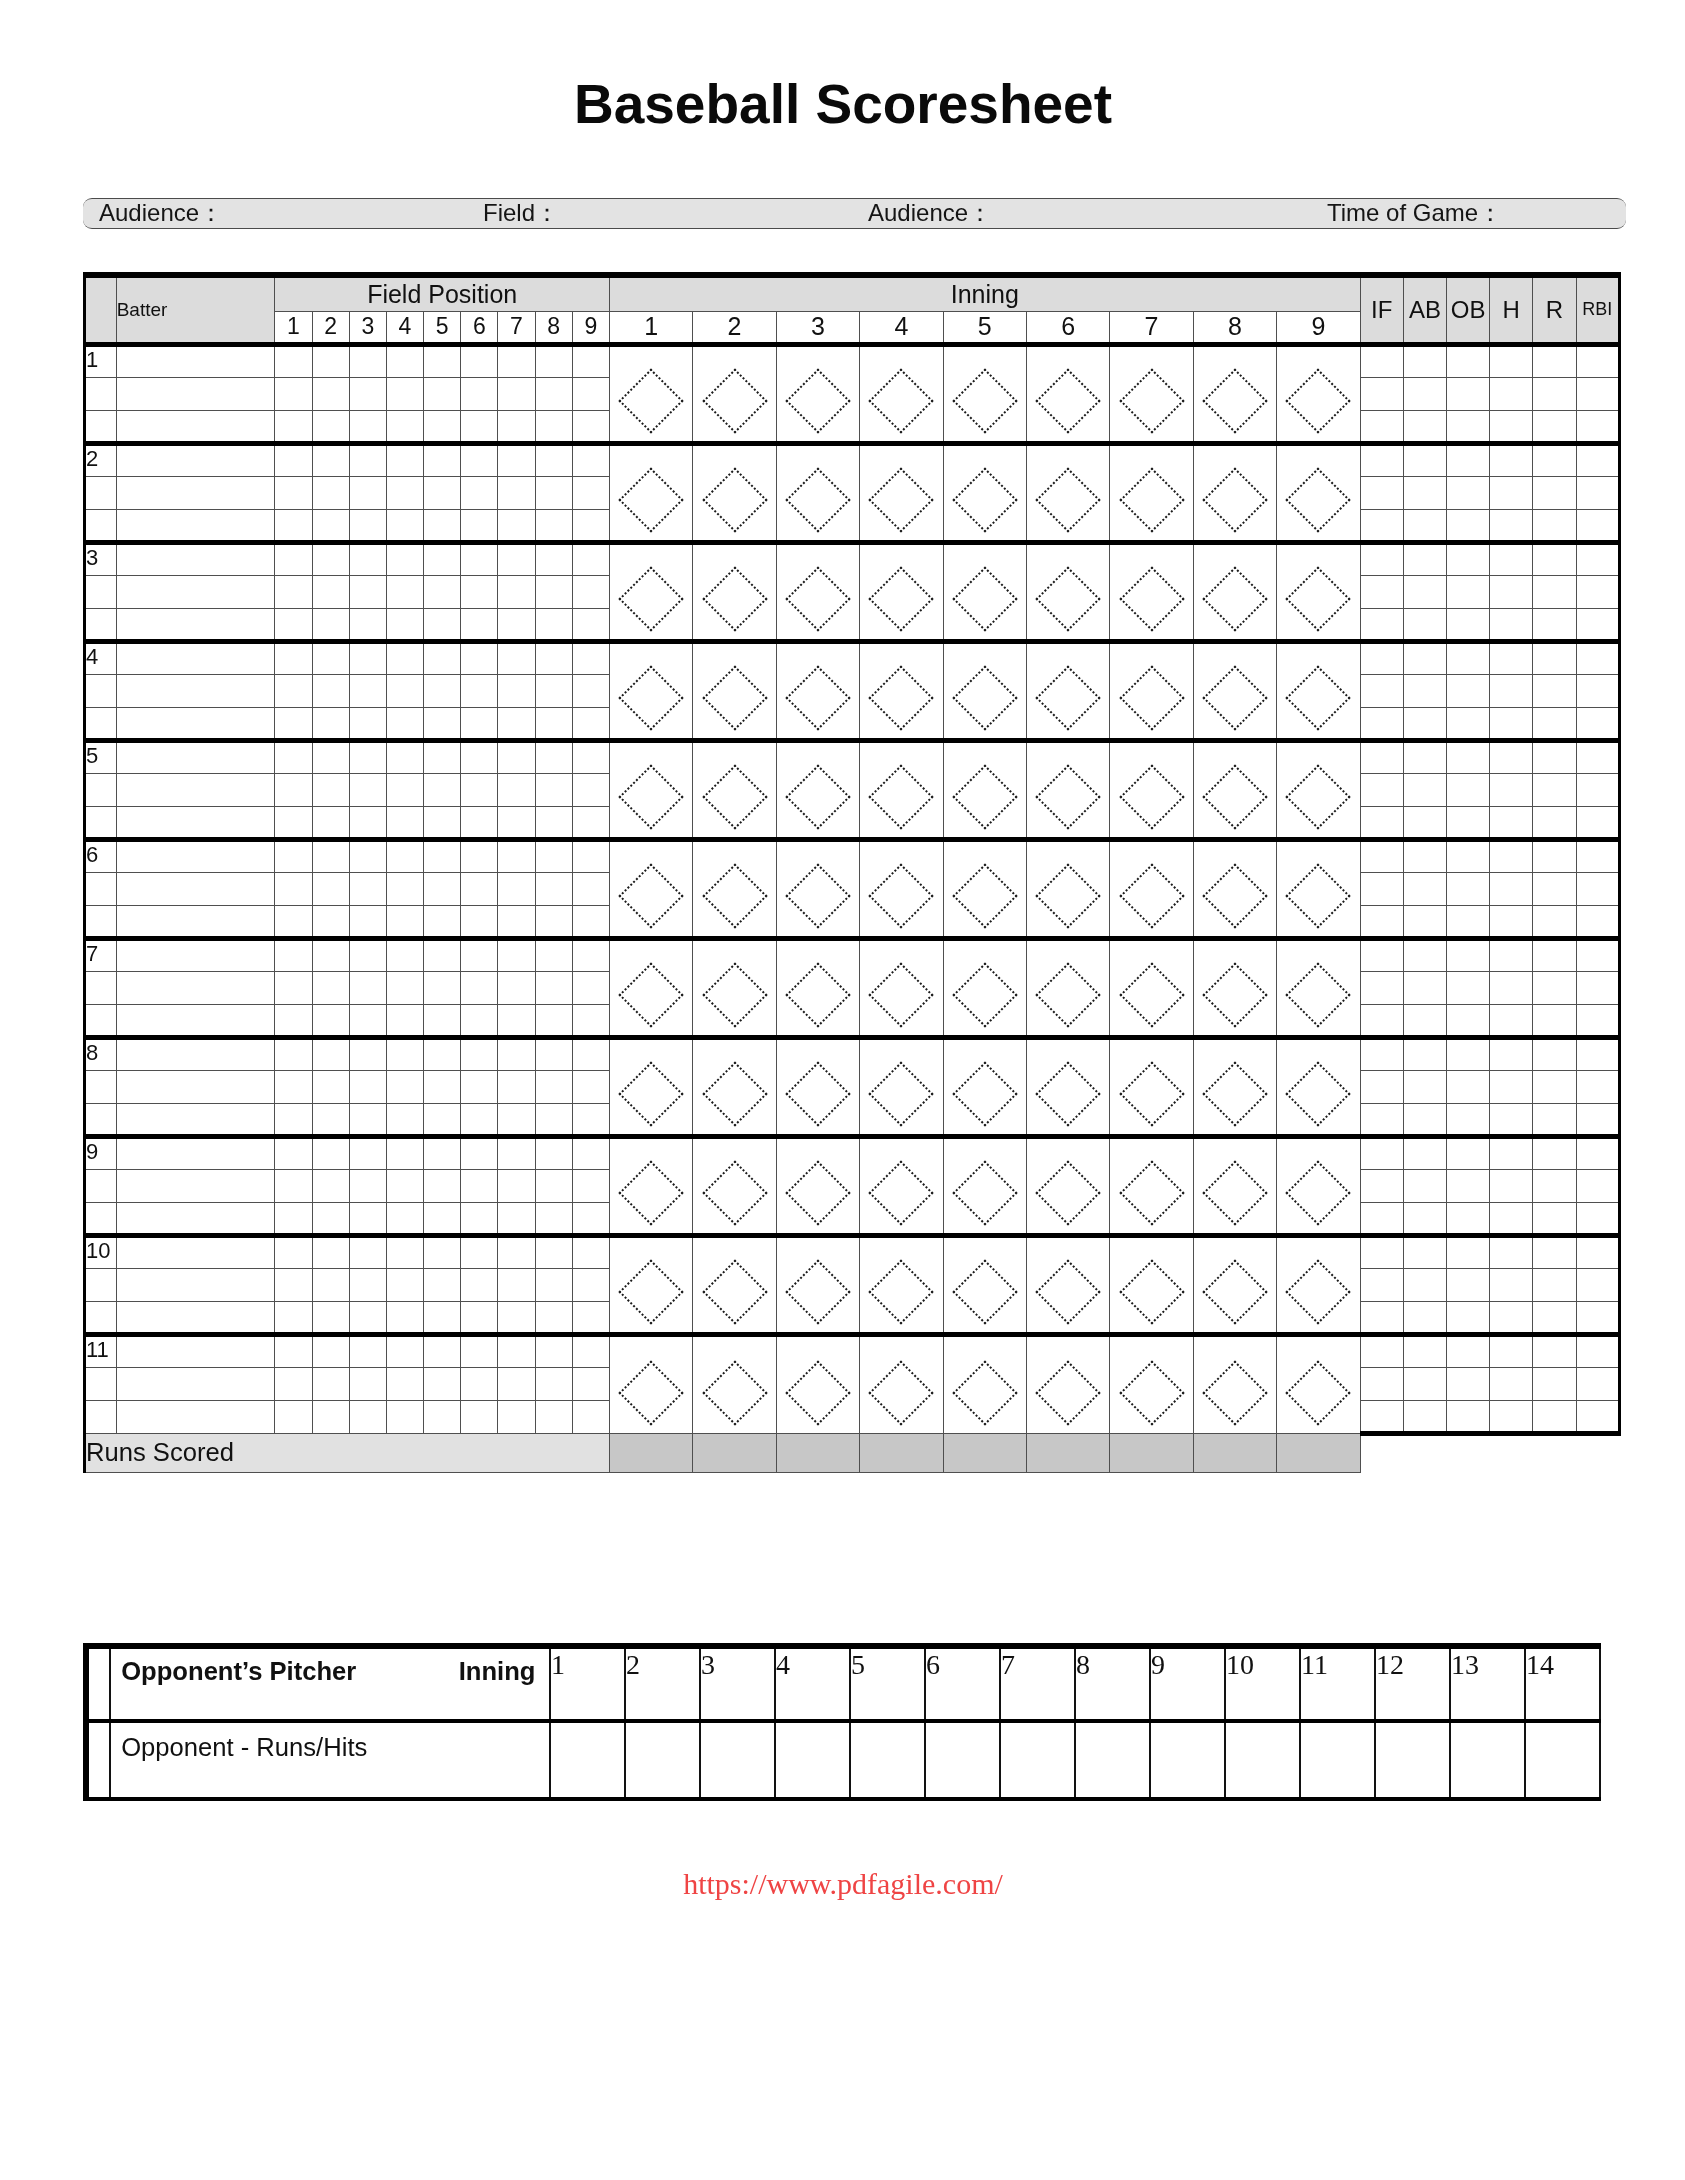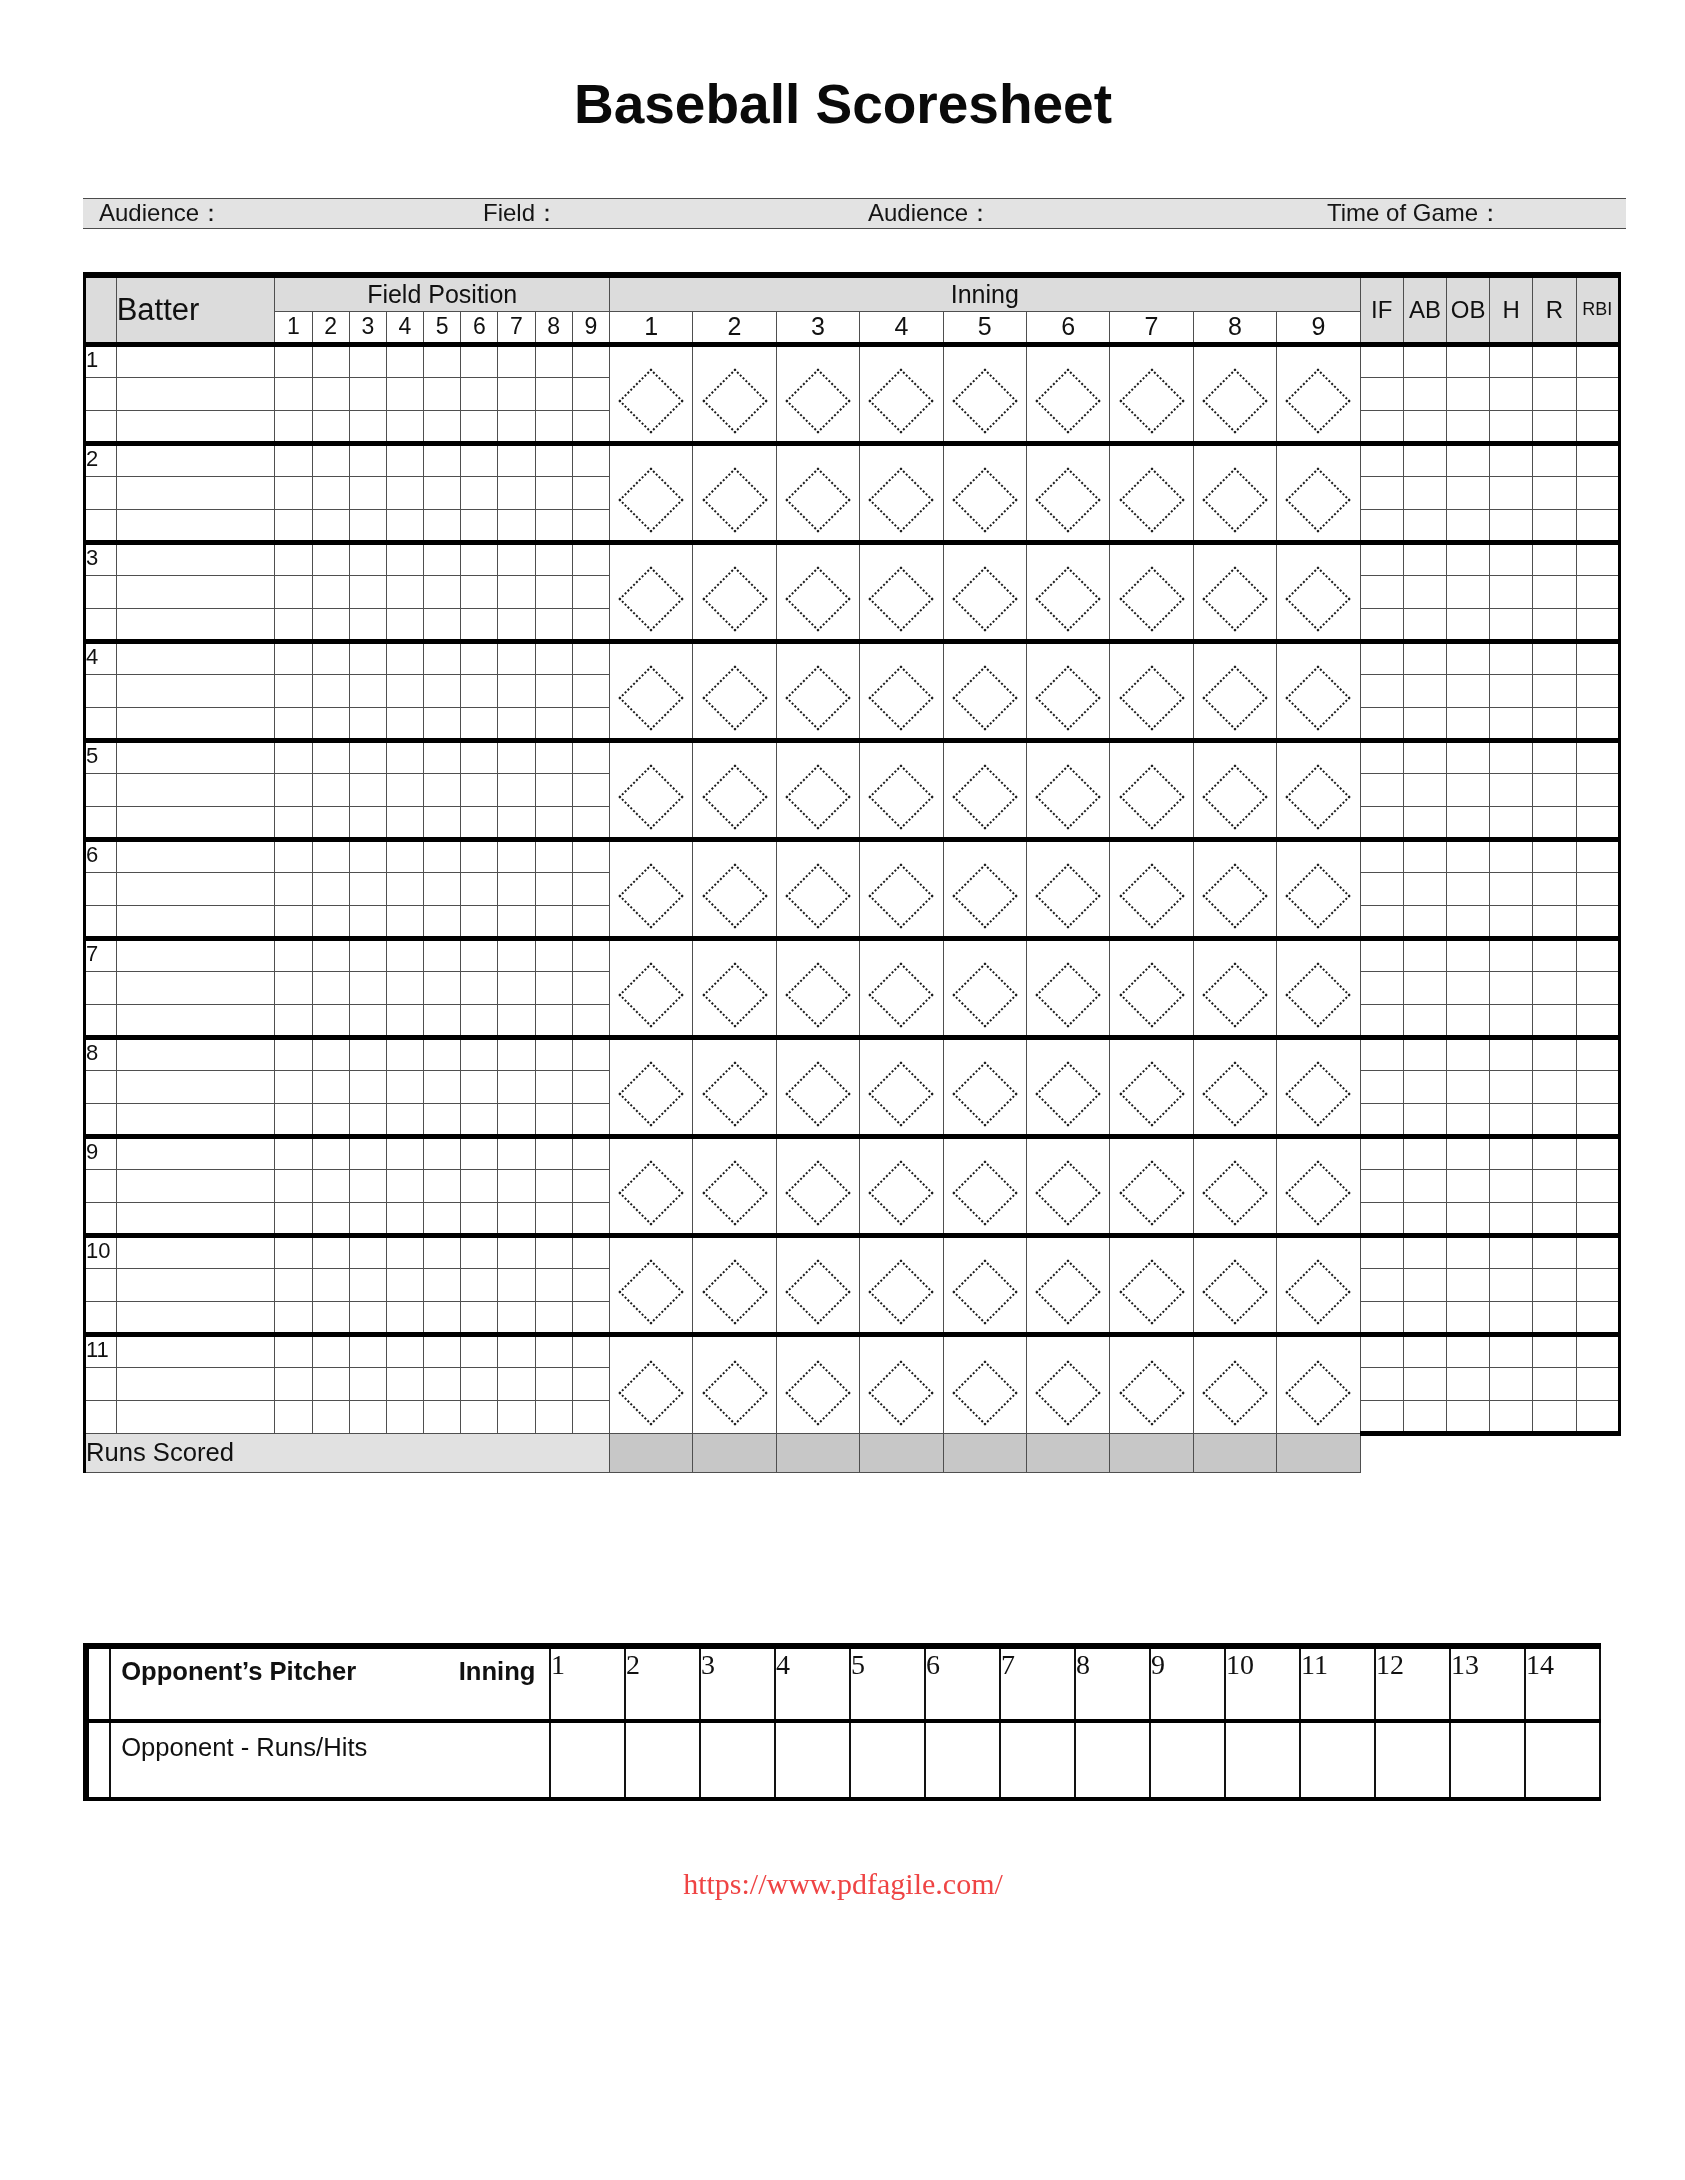--- a/index.html
+++ b/index.html
@@ -16,39 +16,39 @@
   }
   
   .title{
     margin:77px 0 0 0; text-align:center; font-size:55px; font-weight:bold;
     line-height:1; letter-spacing:0px; color:#0a0a0a;
   }
   
   .info-bars{ margin:66px 0 0 83px; width:1543px; }
   .info-bar{
     position:relative; height:31px; background:var(--info-bar-gray);
-    border-top:1.7px solid #4b4b4b; border-bottom:1.7px solid #4b4b4b;
+    border-top:1.7px solid #4b4b4b; border-bottom:1.7px solid #4b4b4b;border-radius:9px;
   }
   .info-bar + .info-bar{ margin-top:3.4px; }
   .info-bar span{
     position:absolute; top:0; line-height:28px; font-size:24px; color:#151515; white-space:nowrap;
   }
   .f1{ left:16px; } .f2{ left:400px; } .f3{ left:785px; } .f4{ left:1244px; } .f3b{ left:801px; }
   
   table.main{
     border-collapse:collapse; table-layout:fixed; width:1538px;
     margin:43px 0 0 83px;
   }
   .main th,.main td{ border:1.7px solid #4f4f4f; padding:0; height:33px; }
   .main thead th{ background:var(--header-gray); font-weight:normal; }
   .main thead tr.hrow1 th{ border-top:6px solid var(--line-black); }
   .bl{ border-left:3.4px solid var(--line-black) !important; }
   .br{ border-right:3.4px solid var(--line-black) !important; }
   .hsep{ border-bottom:5.1px solid var(--line-black) !important; }
-  .batter-h{ text-align:left; padding-left:7.7px; font-size:31px; }
+  .batter-h{ text-align:left; padding-left:7.7px; font-size:19px; }
   .group-h{ font-size:25px; text-align:center; }
   .numh{ background:#fff !important; text-align:center; font-size:23px; height:37px; }
   .inh{ font-size:25px; }
   .stat-h{ font-size:24px; text-align:center; }
   .stat-h.small{ font-size:18px; }
   .hrow1 th.group-h{ height:36px; }
   tr.block-first td{ border-top:5.1px solid var(--line-black); }
   .bnum{ font-size:22px; text-align:left; vertical-align:top; padding:1.7px 0 0 5.1px; background:#fff; }
   td.dia{ vertical-align:bottom; text-align:center; padding-bottom:13.6px; }
   .diamond{

